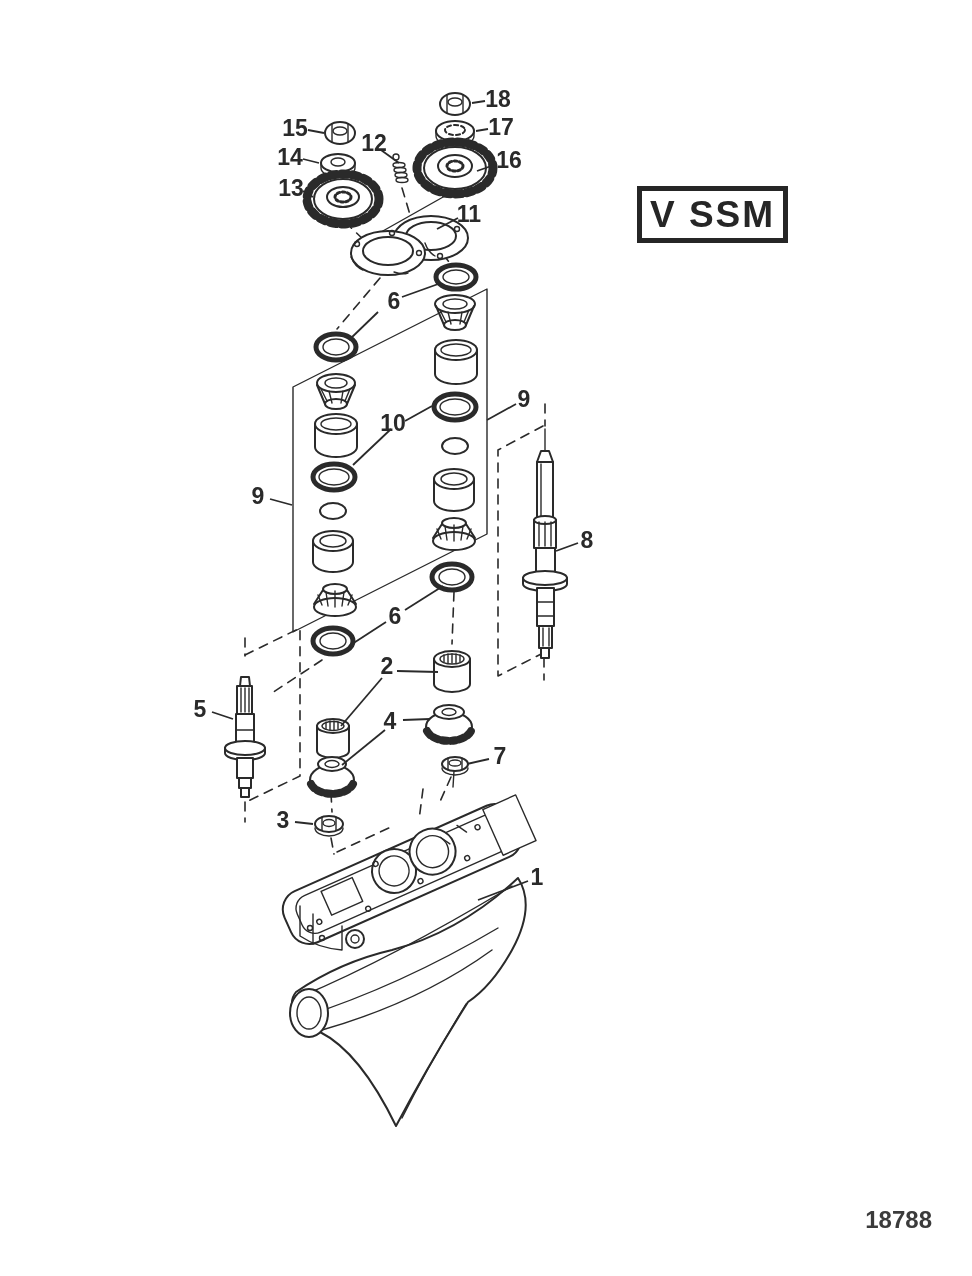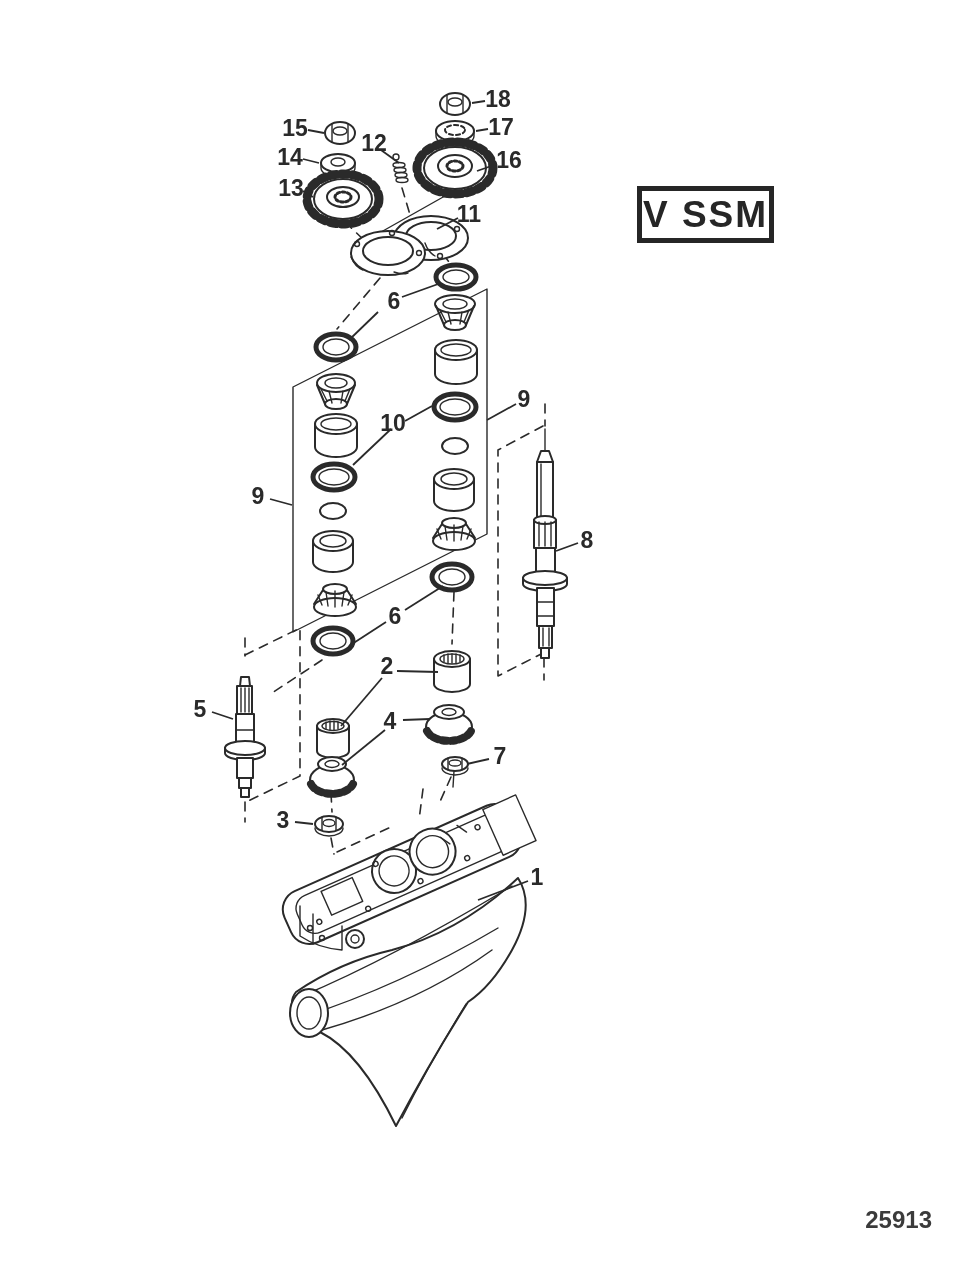--- a/index.html
+++ b/index.html
@@ -12,21 +12,21 @@
   .thin{stroke-width:1.4;}
   .thick{stroke-width:5;}
   .rim{stroke-width:9;stroke-dasharray:6 5;}
   .teeth{stroke-width:8;stroke-dasharray:5 4;}
   .bore{stroke-width:3;stroke-dasharray:2.5 2.5;}
   .dashed{stroke-dasharray:9 7;stroke-width:1.6;}
   .callout{font:bold 23px "Liberation Sans",sans-serif;fill:#2a2a2a;stroke:none;
            text-anchor:middle;dominant-baseline:central;}
   .leader{stroke:#2a2a2a;stroke-width:1.8;}
   
-  .badge{position:absolute;left:637px;top:186px;width:137px;height:57px;border:5px solid #262626;
+  .badge{position:absolute;left:637px;top:186px;width:151px;height:57px;border:5px solid #262626;
          box-sizing:border-box;display:flex;align-items:center;justify-content:center;
          font-size:37px;font-weight:bold;letter-spacing:2px;color:#262626;}
   .fig-num{position:absolute;left:852px;top:1206px;width:80px;text-align:right;
            font-size:24px;font-weight:bold;color:#3b3b3b;}
 </style>
 </head>
 <body>
 
 <div class="page">
 
@@ -348,15 +348,15 @@
         <text x="501" y="127" class="callout">17</text>
         <line x1="485" y1="101" x2="472" y2="103" class="leader"></line>
         <text x="498" y="99" class="callout">18</text>
       </g>
   </svg>
 
   <div class="badge">
     <span>V SSM</span>
   </div>
 
-  <div class="fig-num">25913</div>
+  <div class="fig-num">18788</div>
 
 </div>
 
 </body></html>

